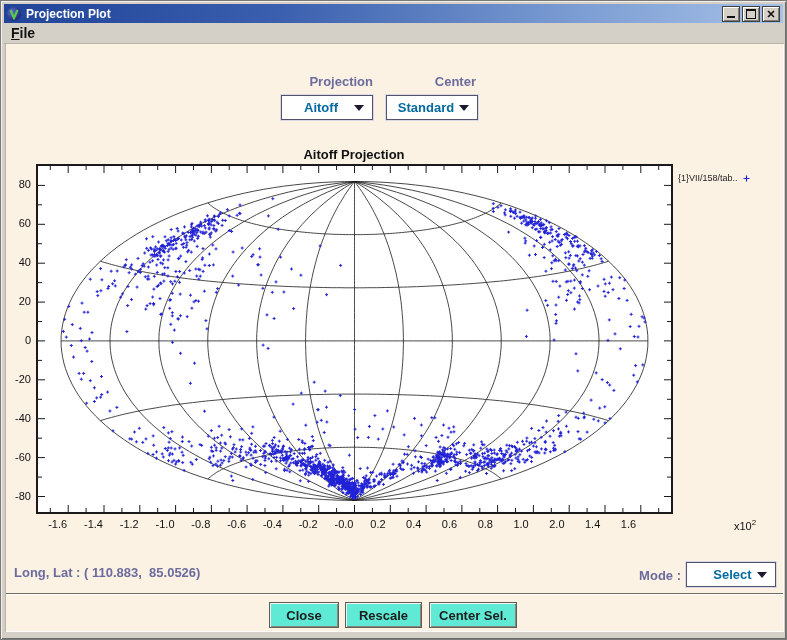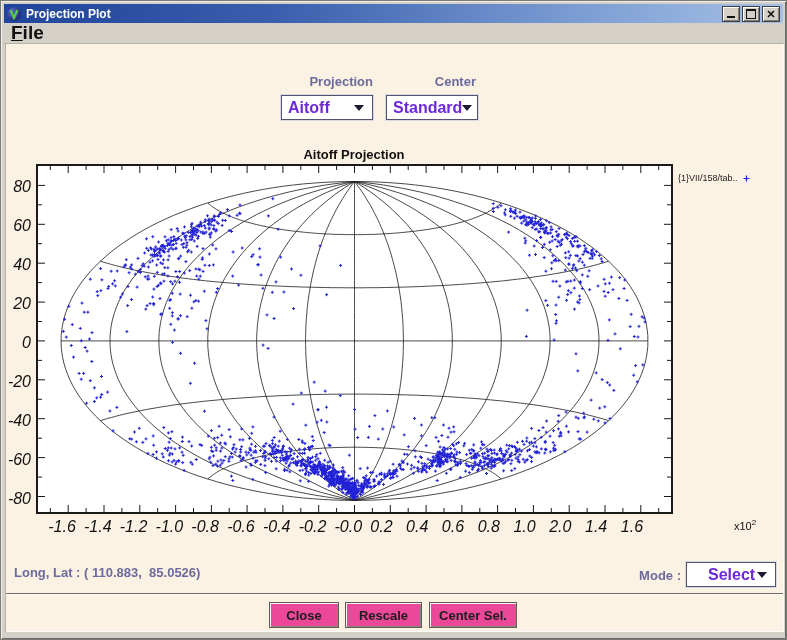--- a/index.html
+++ b/index.html
@@ -15,50 +15,50 @@
   .title-text{color:#fff;font-weight:bold;font-size:12px;margin-left:5px;flex:1;white-space:nowrap;}
   .win-btns{display:flex;gap:2px;margin-right:3px;}
   .win-btn{width:16px;height:14px;background:#d4d0c8;border:1px solid #404040;
            box-shadow:inset 1px 1px 0 #fff, inset -1px -1px 0 #807c76;
            display:flex;align-items:center;justify-content:center;cursor:default;}
   .glyph-min{width:8px;height:2px;background:#111;margin-top:7px;}
   .glyph-max{width:8px;height:7px;border:1px solid #111;border-top-width:2px;}
   
   .menubar{position:absolute;left:3px;top:22px;width:779px;height:20px;background:#d4d0c8;
            border-bottom:1px solid #b4b0a8;display:flex;align-items:center;}
-  .menu-item{display:inline-block;font-weight:bold;font-size:19px;color:#111;padding:1px 7px;}
+  .menu-item{display:inline-block;font-weight:bold;font-size:14px;color:#111;padding:1px 7px;}
   .menu-item::first-letter{text-decoration:underline;}
   
   .content{position:absolute;left:4px;top:42px;width:779px;height:589px;background:#fcf2e4;
            box-shadow:inset 1px 1px 0 #b9b2a6, inset -1px -1px 0 #fffdf8;}
   .slate{color:#6b6b9e;font-weight:bold;font-size:13px;}
   .ctl-label{position:absolute;text-align:right;}
   
   .combo{position:absolute;height:25px;background:#fff;border:1px solid #52526e;outline:1px solid #d9d9e6;
          display:flex;align-items:center;box-sizing:border-box;cursor:default;}
-  .combo-text{font-weight:bold;font-size:16px;color:#6d28d9;padding-left:6px;flex:1;white-space:nowrap;}
+  .combo-text{font-weight:bold;font-size:13px;color:#0369a1;padding-left:6px;flex:1;white-space:nowrap;text-align:center;}
   .combo-arrow{width:0;height:0;border-left:5px solid transparent;border-right:5px solid transparent;
                border-top:6px solid #1a1a30;margin-right:8px;flex:0 0 auto;}
   
   .plot-title{position:absolute;left:253px;top:146px;width:200px;text-align:center;
               font-weight:bold;font-size:13px;color:#111;}
   #plot-svg{position:absolute;left:35px;top:163px;}
-  .xtick,.ytick{position:absolute;font-size:16px;color:#111;font-style:italic;}
+  .xtick,.ytick{position:absolute;font-size:11px;color:#111;}
   .xtick{top:517px;width:40px;text-align:left;}
   .ytick{left:0;width:30px;text-align:right;}
   .xscale{position:absolute;left:733px;top:517px;font-size:11px;color:#111;}
   .xscale sup{font-size:8px;}
   .legend{position:absolute;left:677px;top:172px;width:100px;font-size:9px;color:#222;white-space:nowrap;}
   .legend svg{vertical-align:middle;margin-left:3px;}
   
   .status-text{position:absolute;left:13px;top:564px;white-space:pre;}
   .mode-label{position:absolute;left:628px;top:567px;width:52px;text-align:right;}
   .separator{position:absolute;left:5px;top:592px;width:777px;height:2px;
              background:linear-gradient(#6f6b64,#6f6b64 1px,#fffdf8 1px);}
-  .btn{position:absolute;top:601px;height:26px;background:#ec4899;border:1px solid #5f5b55;
+  .btn{position:absolute;top:601px;height:26px;background:#5eead4;border:1px solid #5f5b55;
        box-shadow:inset 1px 1px 0 #f6f4f0, inset -1px -1px 0 #8a867e;
        font-family:"Liberation Sans",sans-serif;font-weight:bold;font-size:13px;color:#1c1c1c;cursor:default;}
 </style>
 </head>
 <body>
 
 <div id="app">
 
   <div class="titlebar">
     <div class="title-icon">

